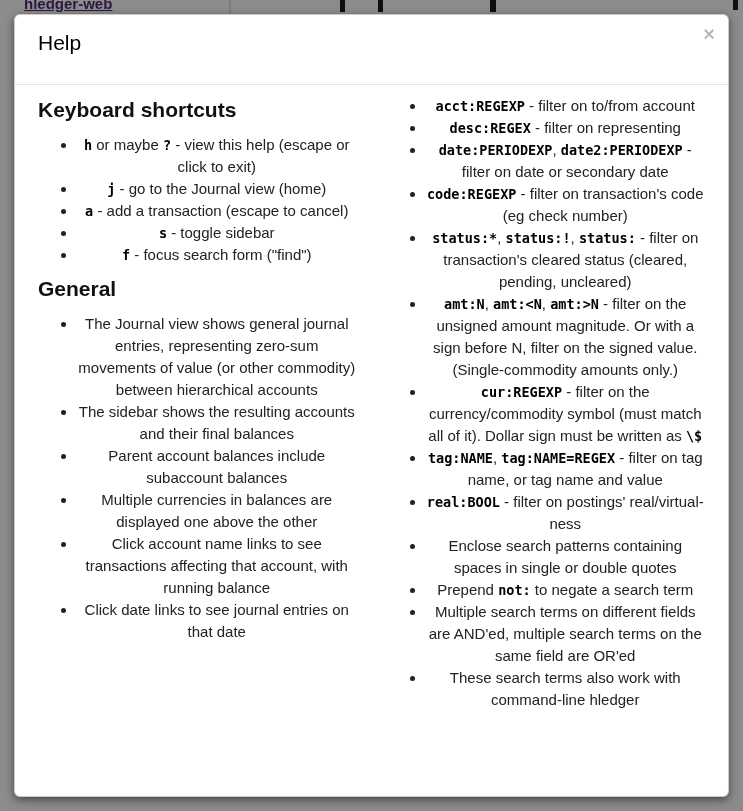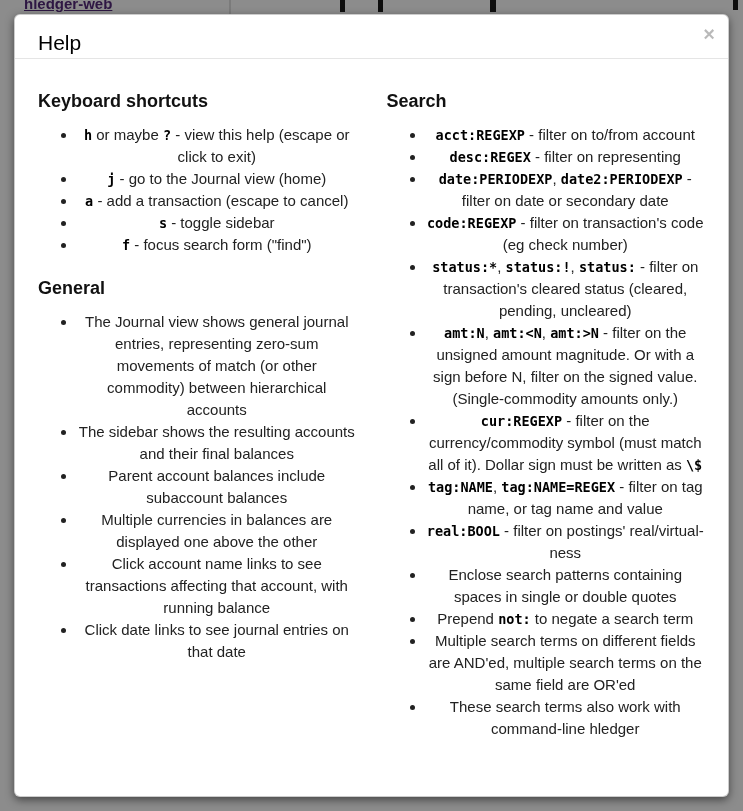--- a/index.html
+++ b/index.html
@@ -21,31 +21,31 @@
   .frag.f4 { left:733px; width:5px; height:10px; }
   .backdrop { position:absolute; inset:0; background:rgba(0,0,0,0.45); }
 
   
   .modal {
     position:absolute; left:14px; top:14px; width:715px; height:783px;
     box-sizing:border-box; background:#fff;
     border:1px solid rgba(0,0,0,0.2); border-radius:6px;
     box-shadow:0 3px 9px rgba(0,0,0,0.5);
   }
-  .modal-header { position:relative; padding:13px 15px 1px 23px; border-bottom:1px solid #e5e5e5; }
+  .modal-header { position:relative; padding:13px 15px 27px 23px; border-bottom:1px solid #e5e5e5; }
   .modal-title { margin:0; font-size:21px; font-weight:400; line-height:29px; color:#000; }
   .close-btn {
     position:absolute; top:9px; right:13px; border:0; background:none; padding:0;
     font-family:"Liberation Sans", sans-serif;
     font-size:20px; font-weight:700; line-height:1; color:#000; opacity:0.27; cursor:pointer;
   }
   .modal-body { display:flex; padding:10px 8px; }
   .col { width:50%; box-sizing:border-box; padding:0 15px; }
 
-  .section-title { font-size:18px; font-weight:700; color:#111; margin:22px 0 12px; }
+  .section-title { font-size:21px; font-weight:700; color:#111; margin:3px 0 12px; }
   ul.help-list { margin:0 0 11px 0; padding:0 0 0 39px; list-style:disc;text-align:center; }
   ul.help-list li { font-size:15px; line-height:22px; color:#222; }
   code.code-term {
     font-family:"DejaVu Sans Mono", monospace; font-weight:700;
     font-size:13.5px; color:#000; white-space:nowrap;
   }
 </style>
 </head>
 <body>
 
@@ -70,30 +70,29 @@
         <div class="section-title">Keyboard shortcuts</div>
         <ul class="help-list">
           <li><code class="code-term">h</code><span class="text-segment"> or maybe </span><code class="code-term">?</code><span class="text-segment"> - view this help (escape or click to exit)</span></li>
           <li><code class="code-term">j</code><span class="text-segment"> - go to the Journal view (home)</span></li>
           <li><code class="code-term">a</code><span class="text-segment"> - add a transaction (escape to cancel)</span></li>
           <li><code class="code-term">s</code><span class="text-segment"> - toggle sidebar</span></li>
           <li><code class="code-term">f</code><span class="text-segment"> - focus search form ("find")</span></li>
         </ul>
         <div class="section-title">General</div>
         <ul class="help-list">
-          <li><span class="text-segment">The Journal view shows general journal entries, representing zero-sum movements of match (or other commodity) between hierarchical accounts</span></li>
+          <li><span class="text-segment">The Journal view shows general journal entries, representing zero-sum movements of value (or other commodity) between hierarchical accounts</span></li>
           <li><span class="text-segment">The sidebar shows the resulting accounts and their final balances</span></li>
           <li><span class="text-segment">Parent account balances include subaccount balances</span></li>
           <li><span class="text-segment">Multiple currencies in balances are displayed one above the other</span></li>
           <li><span class="text-segment">Click account name links to see transactions affecting that account, with running balance</span></li>
           <li><span class="text-segment">Click date links to see journal entries on that date</span></li>
         </ul>
       </div>
     <div class="col">
-        <div class="section-title">Search</div>
         <ul class="help-list">
           <li><code class="code-term">acct:REGEXP</code><span class="text-segment"> - filter on to/from account</span></li>
           <li><code class="code-term">desc:REGEX</code><span class="text-segment"> - filter on representing</span></li>
           <li><code class="code-term">date:PERIODEXP</code><span class="text-segment">, </span><code class="code-term">date2:PERIODEXP</code><span class="text-segment"> - filter on date or secondary date</span></li>
           <li><code class="code-term">code:REGEXP</code><span class="text-segment"> - filter on transaction's code (eg check number)</span></li>
           <li><code class="code-term">status:*</code><span class="text-segment">, </span><code class="code-term">status:!</code><span class="text-segment">, </span><code class="code-term">status:</code><span class="text-segment"> - filter on transaction's cleared status (cleared, pending, uncleared)</span></li>
           <li><code class="code-term">amt:N</code><span class="text-segment">, </span><code class="code-term">amt:&lt;N</code><span class="text-segment">, </span><code class="code-term">amt:&gt;N</code><span class="text-segment"> - filter on the unsigned amount magnitude. Or with a sign before N, filter on the signed value. (Single-commodity amounts only.)</span></li>
           <li><code class="code-term">cur:REGEXP</code><span class="text-segment"> - filter on the currency/commodity symbol (must match all of it). Dollar sign must be written as </span><code class="code-term">\$</code></li>
           <li><code class="code-term">tag:NAME</code><span class="text-segment">, </span><code class="code-term">tag:NAME=REGEX</code><span class="text-segment"> - filter on tag name, or tag name and value</span></li>
           <li><code class="code-term">real:BOOL</code><span class="text-segment"> - filter on postings' real/virtual-ness</span></li>

